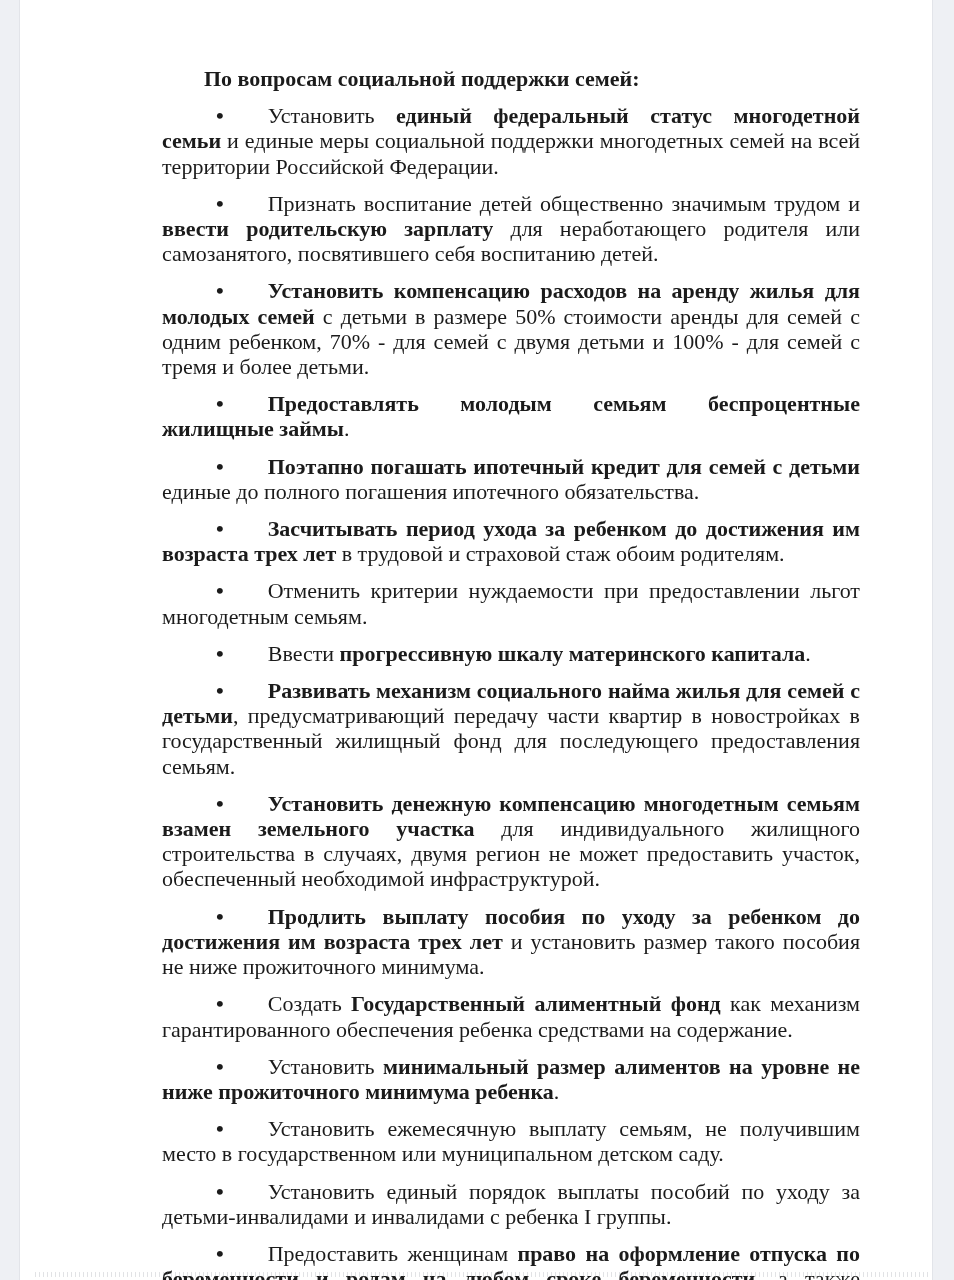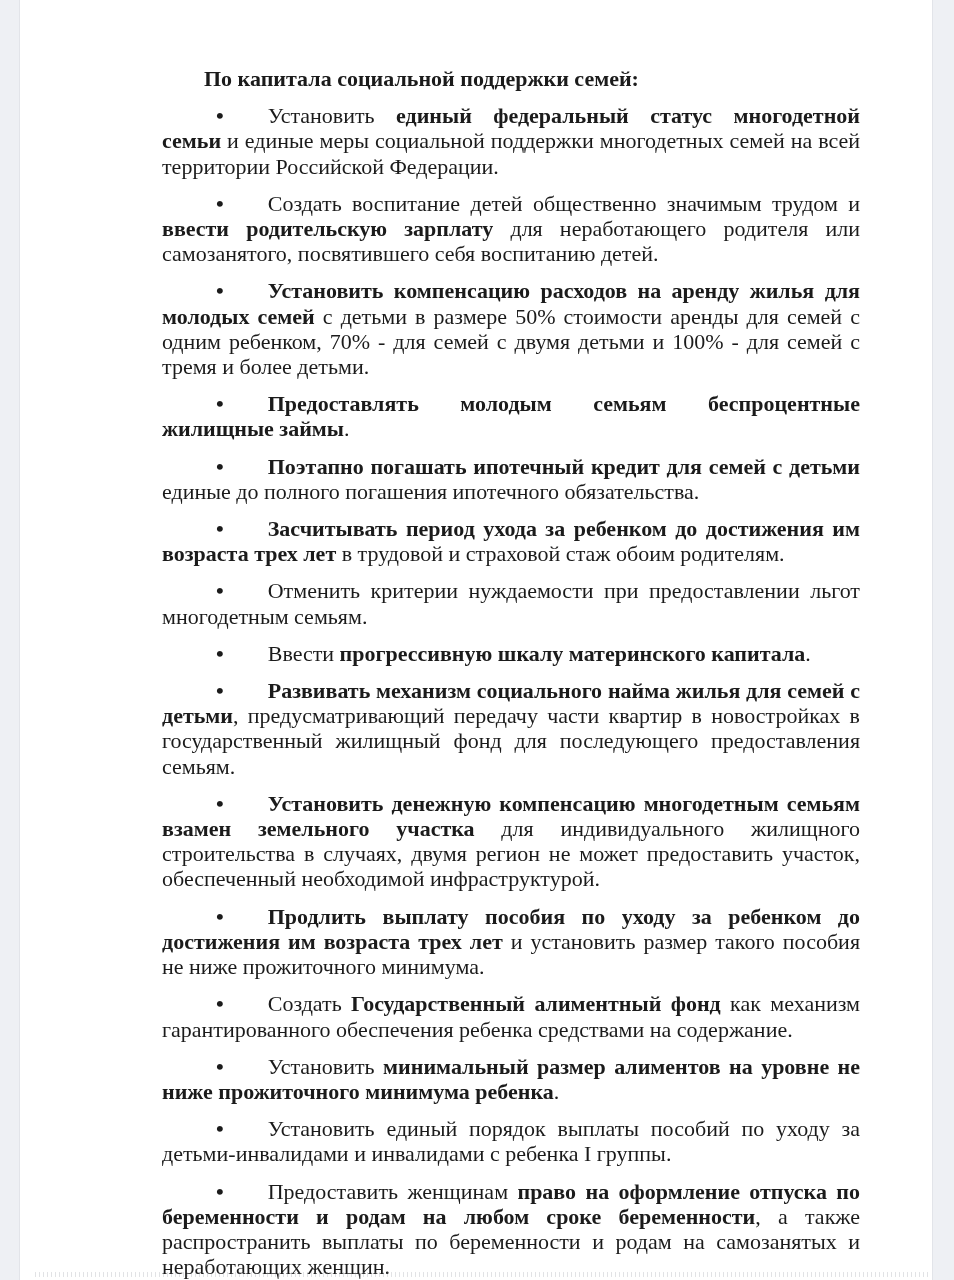--- a/index.html
+++ b/index.html
@@ -58,33 +58,34 @@
     );
     opacity: 0.6;
   }
 </style>
 </head>
 <body>
 
 <div class="viewer">
   <div class="page">
     <div class="doc-body">
-      <p class="heading">По капитала социальной поддержки семей:</p>
+      <p class="heading">По вопросам социальной поддержки семей:</p>
 
     <p class="bullet-para"><span class="dot">•</span><span class="tab"></span><span class="seg">Установить </span><span class="seg bold">единый федеральный статус многодетной семьи</span><span class="seg"> и единые меры социальной поддержки многодетных семей на всей территории Российской Федерации.</span></p>
-        <p class="bullet-para"><span class="dot">•</span><span class="tab"></span><span class="seg">Создать воспитание детей общественно значимым трудом и </span><span class="seg bold">ввести родительскую зарплату</span><span class="seg"> для неработающего родителя или самозанятого, посвятившего себя воспитанию детей.</span></p>
+        <p class="bullet-para"><span class="dot">•</span><span class="tab"></span><span class="seg">Признать воспитание детей общественно значимым трудом и </span><span class="seg bold">ввести родительскую зарплату</span><span class="seg"> для неработающего родителя или самозанятого, посвятившего себя воспитанию детей.</span></p>
         <p class="bullet-para"><span class="dot">•</span><span class="tab"></span><span class="seg bold">Установить компенсацию расходов на аренду жилья для молодых семей</span><span class="seg"> с детьми в размере 50% стоимости аренды для семей с одним ребенком, 70% - для семей с двумя детьми и 100% - для семей с тремя и более детьми.</span></p>
         <p class="bullet-para"><span class="dot">•</span><span class="tab"></span><span class="seg bold">Предоставлять молодым семьям беспроцентные жилищные займы</span><span class="seg">.</span></p>
         <p class="bullet-para"><span class="dot">•</span><span class="tab"></span><span class="seg bold">Поэтапно погашать ипотечный кредит для семей с детьми</span><span class="seg"> единые до полного погашения ипотечного обязательства.</span></p>
         <p class="bullet-para"><span class="dot">•</span><span class="tab"></span><span class="seg bold">Засчитывать период ухода за ребенком до достижения им возраста трех лет</span><span class="seg"> в трудовой и страховой стаж обоим родителям.</span></p>
         <p class="bullet-para"><span class="dot">•</span><span class="tab"></span><span class="seg">Отменить критерии нуждаемости при предоставлении льгот многодетным семьям.</span></p>
         <p class="bullet-para"><span class="dot">•</span><span class="tab"></span><span class="seg">Ввести </span><span class="seg bold">прогрессивную шкалу материнского капитала</span><span class="seg">.</span></p>
         <p class="bullet-para"><span class="dot">•</span><span class="tab"></span><span class="seg bold">Развивать механизм социального найма жилья для семей с детьми</span><span class="seg">, предусматривающий передачу части квартир в новостройках в государственный жилищный фонд для последующего предоставления семьям.</span></p>
         <p class="bullet-para"><span class="dot">•</span><span class="tab"></span><span class="seg bold">Установить денежную компенсацию многодетным семьям взамен земельного участка</span><span class="seg"> для индивидуального жилищного строительства в случаях, двумя регион не может предоставить участок, обеспеченный необходимой инфраструктурой.</span></p>
         <p class="bullet-para"><span class="dot">•</span><span class="tab"></span><span class="seg bold">Продлить выплату пособия по уходу за ребенком до достижения им возраста трех лет</span><span class="seg"> и установить размер такого пособия не ниже прожиточного минимума.</span></p>
         <p class="bullet-para"><span class="dot">•</span><span class="tab"></span><span class="seg">Создать </span><span class="seg bold">Государственный алиментный фонд</span><span class="seg"> как механизм гарантированного обеспечения ребенка средствами на содержание.</span></p>
         <p class="bullet-para"><span class="dot">•</span><span class="tab"></span><span class="seg">Установить </span><span class="seg bold">минимальный размер алиментов на уровне не ниже прожиточного минимума ребенка</span><span class="seg">.</span></p>
+        <p class="bullet-para"><span class="dot">•</span><span class="tab"></span><span class="seg">Установить ежемесячную выплату семьям, не получившим место в государственном или муниципальном детском саду.</span></p>
         <p class="bullet-para"><span class="dot">•</span><span class="tab"></span><span class="seg">Установить единый порядок выплаты пособий по уходу за детьми-инвалидами и инвалидами с ребенка I группы.</span></p>
         <p class="bullet-para"><span class="dot">•</span><span class="tab"></span><span class="seg">Предоставить женщинам </span><span class="seg bold">право на оформление отпуска по беременности и родам на любом сроке беременности</span><span class="seg">, а также распространить выплаты по беременности и родам на самозанятых и неработающих женщин.</span></p>
       </div>
     <div class="next-page-hint"></div>
   </div>
 </div>
 
 </body></html>

